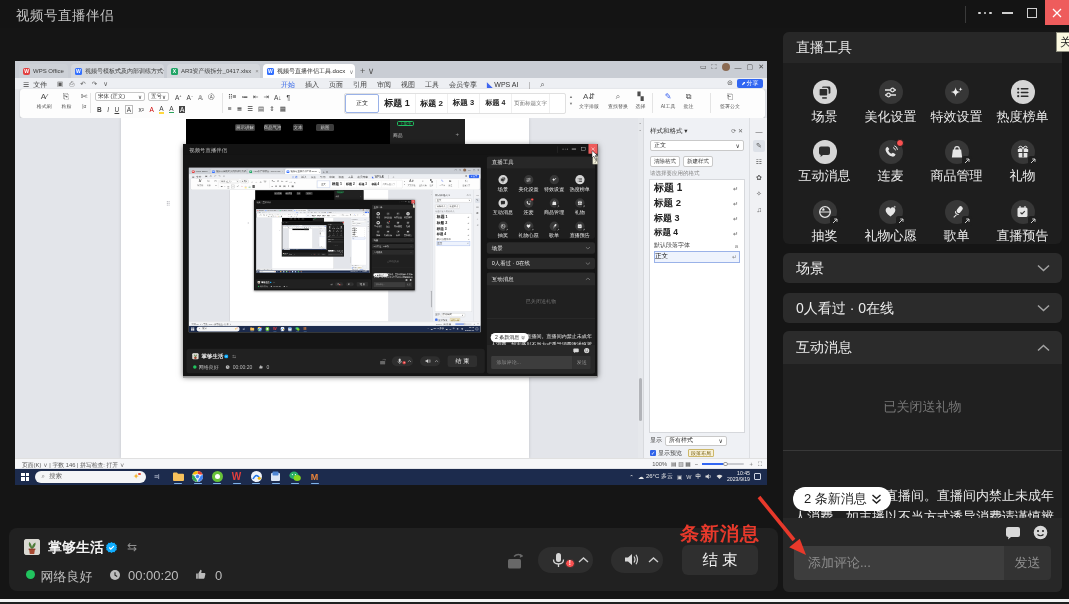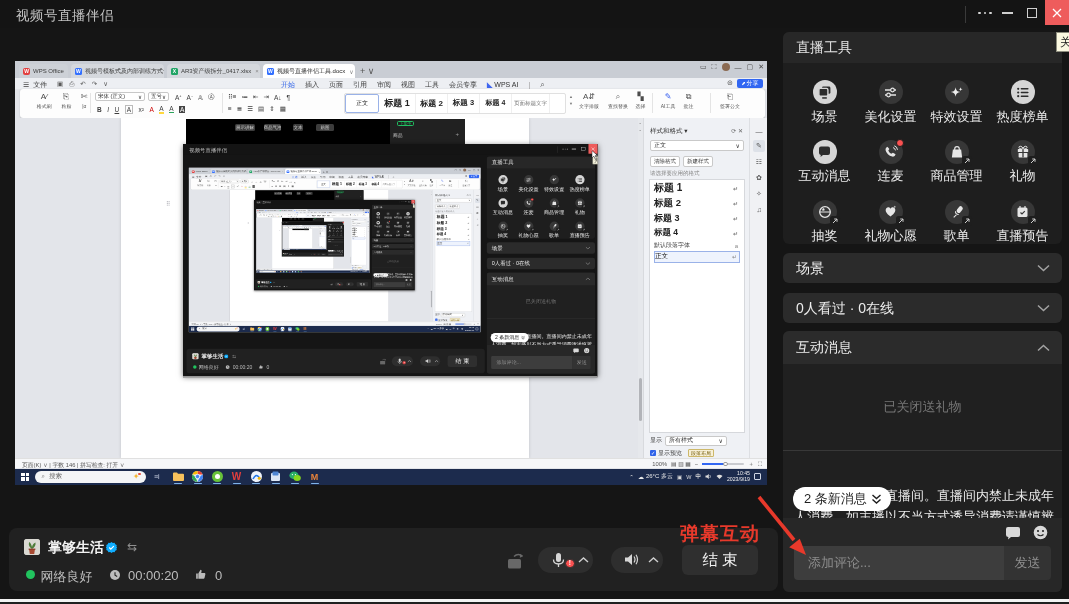--- a/index.html
+++ b/index.html
@@ -2847,21 +2847,21 @@
         </svg>
       </div>
       <div class="ca-row">
         <div class="ca-input">添加评论...</div>
         <div class="ca-send">发送</div>
       </div>
     </div>
   </div>
 
   <div class="annotation">
-    <span class="anno-text">弹幕互动</span>
+    <span class="anno-text">条新消息</span>
     <svg class="abs" style="left:750px; top:490px;" width="70" height="72" viewBox="0 0 70 72">
       <path d="M9 7 L44 50" stroke="#e8392b" stroke-width="3.6" fill="none"></path>
       <path d="M56 65 L39.2 57.3 L49.8 48.7 Z" fill="#e8392b"></path>
     </svg>
   </div>
 
   <div class="bottom-line"></div>
   <div class="below-line"></div>
 </div>
 

